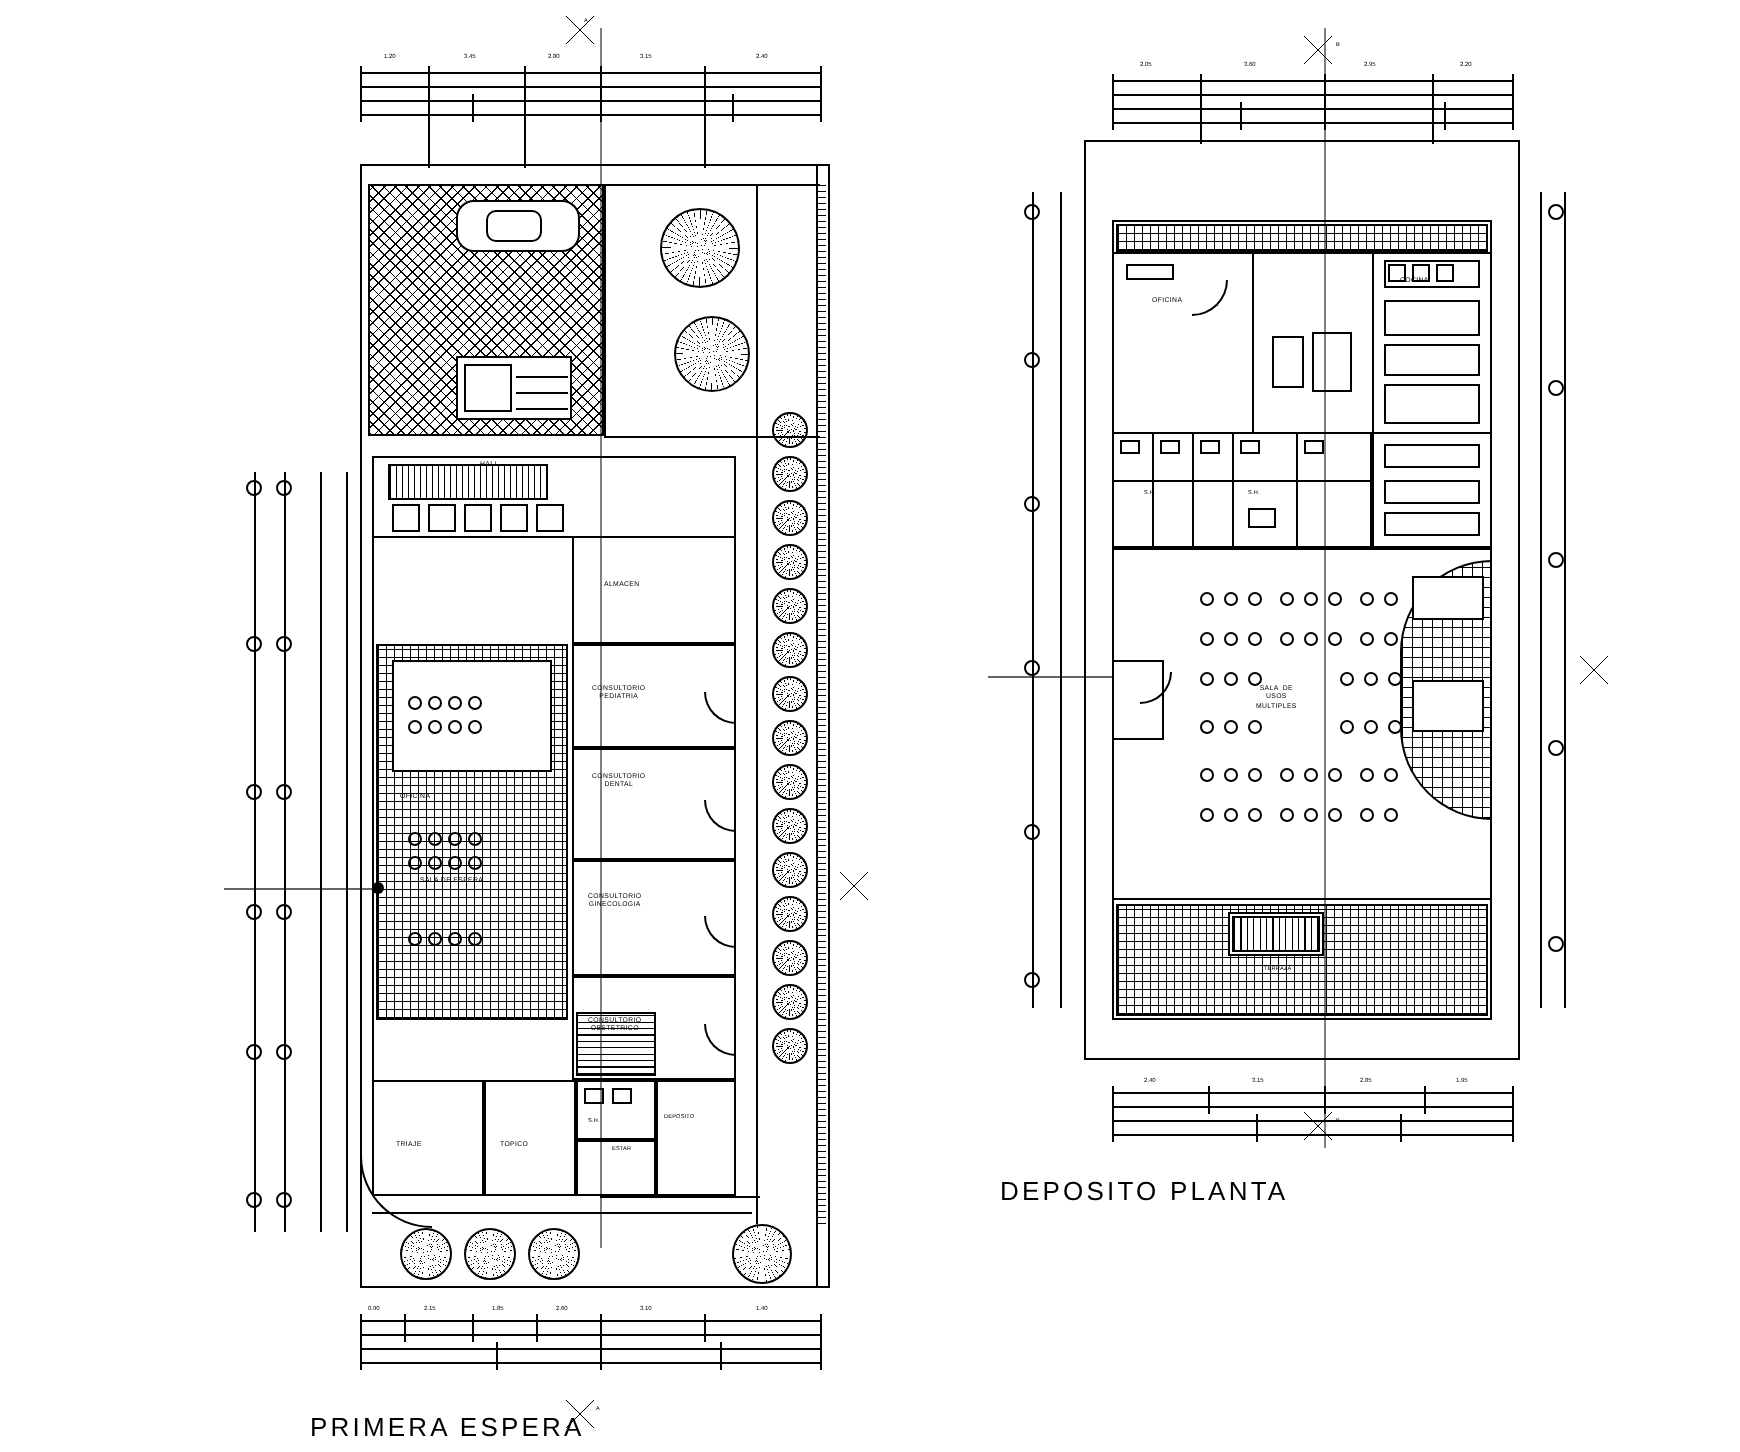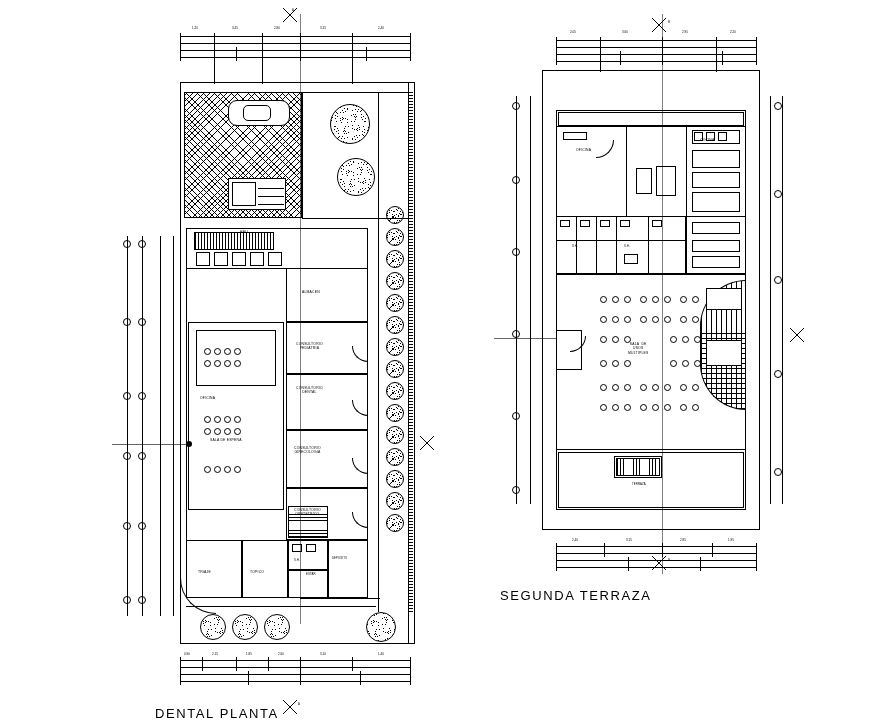--- a/index.html
+++ b/index.html
@@ -270,21 +270,21 @@
     <div class="lbl dimtxt" style="left:320px;top:652px;">3.10</div>
     <div class="lbl dimtxt" style="left:378px;top:652px;">1.40</div>
 
     <div class="northmark" style="left:283px;top:700px;"></div>
     <div class="lbl tiny" style="left:298px;top:702px;">A</div>
 
     <div class="northmark" style="left:420px;top:436px;"></div>
     <div class="ln h" style="left:112px;top:444px;width:80px;opacity:.6;"></div>
     <div class="dot" style="left:186px;top:441px;width:6px;height:6px;"></div>
 
-    <div class="lbl plan-title" style="left:155px;top:706px;">DENTAL  PLANTA</div>
+    <div class="lbl plan-title" style="left:155px;top:706px;">PRIMERA  ESPERA</div>
   </div>
 
   <div>
 
     <div class="box2" style="left:542px;top:70px;width:218px;height:460px;"></div>
 
     <div class="dimchain" style="left:556px;top:40px;width:200px;height:8px;"></div>
     <div class="tick" style="left:556px;top:37px;height:14px;"></div>
     <div class="tick" style="left:600px;top:37px;height:14px;"></div>
     <div class="tick" style="left:662px;top:37px;height:14px;"></div>
@@ -460,16 +460,16 @@
     <div class="lbl dimtxt" style="left:626px;top:538px;">3.15</div>
     <div class="lbl dimtxt" style="left:680px;top:538px;">2.85</div>
     <div class="lbl dimtxt" style="left:728px;top:538px;">1.95</div>
 
     <div class="northmark" style="left:652px;top:556px;"></div>
     <div class="lbl tiny" style="left:668px;top:558px;">B</div>
 
     <div class="northmark" style="left:790px;top:328px;"></div>
     <div class="ln h" style="left:494px;top:338px;width:62px;opacity:.6;"></div>
 
-    <div class="lbl plan-title" style="left:500px;top:588px;">SEGUNDA  TERRAZA</div>
+    <div class="lbl plan-title" style="left:500px;top:588px;">DEPOSITO  PLANTA</div>
   </div>
 
 </div>
 
 </body></html>

